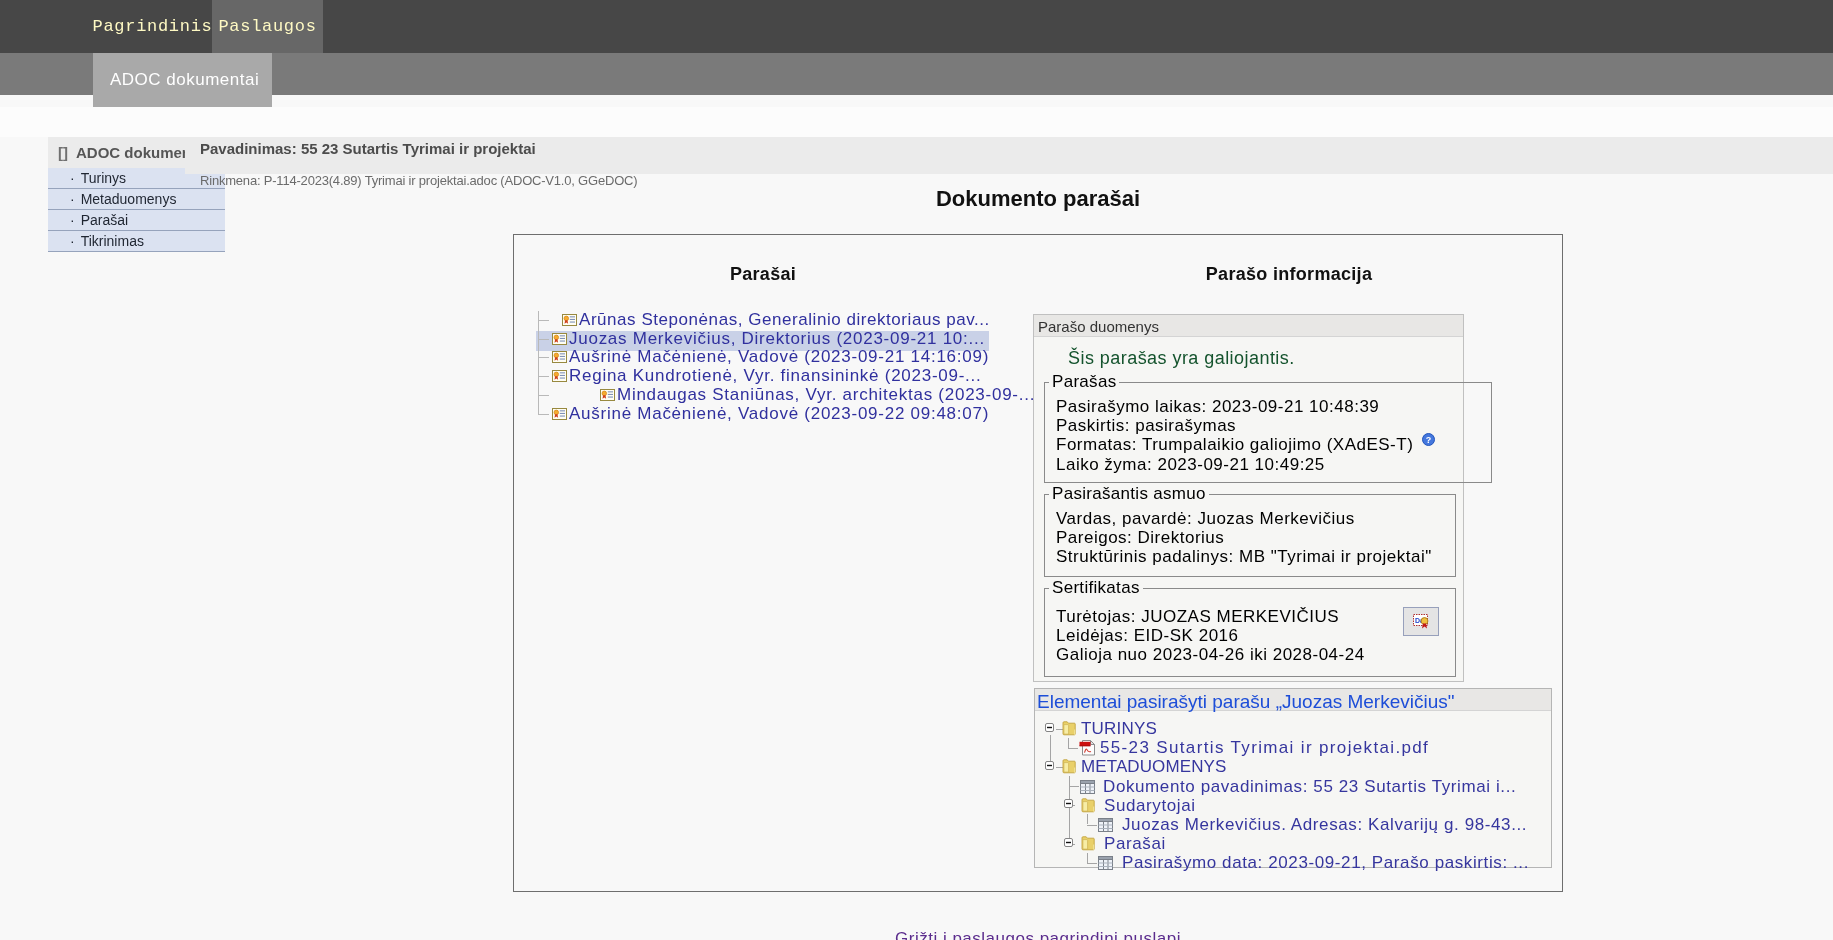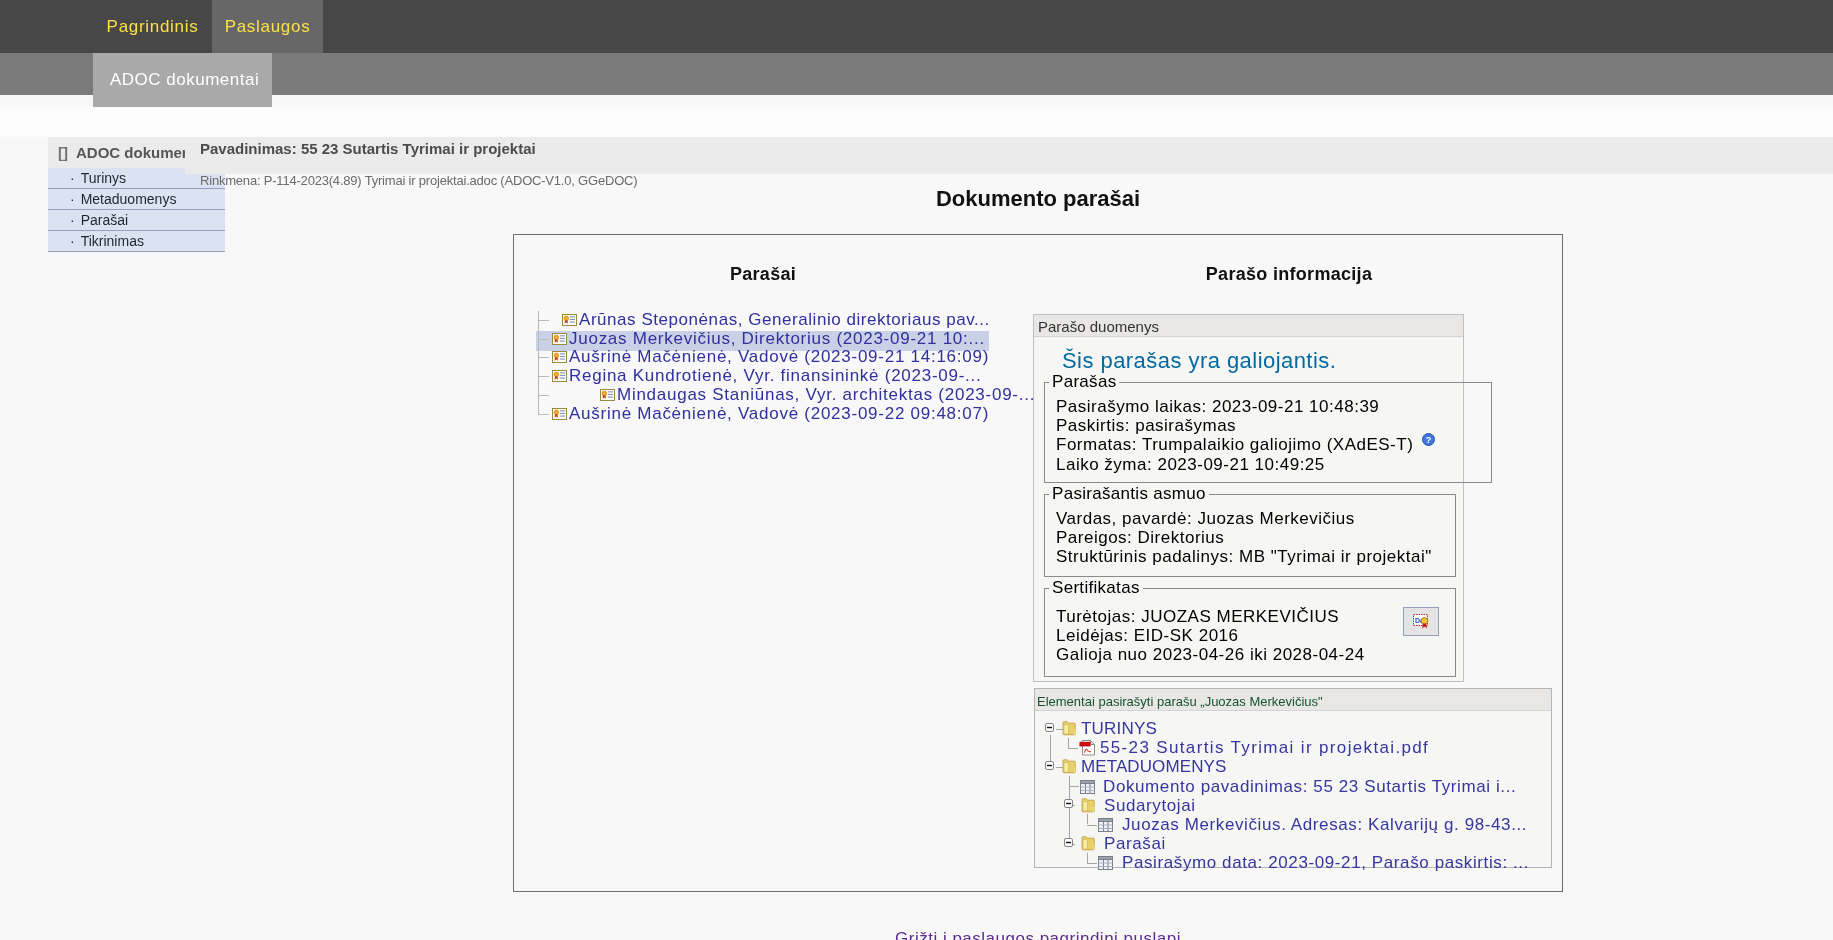--- a/index.html
+++ b/index.html
@@ -2,21 +2,21 @@
 <html lang="lt"><head>
 <meta charset="utf-8">
 <title>ADOC dokumentas</title>
 <style>
 * { margin:0; padding:0; box-sizing:border-box; }
 html,body { width:1833px; height:940px; overflow:hidden; }
 body { font-family:"Liberation Sans", sans-serif; background:#f8f8f8; position:relative; }
 
 
 #nav1 { position:absolute; left:0; top:0; width:1833px; height:53px; background:#474747; }
-#nav1 .tab { position:absolute; top:0; height:59px; line-height:53px; color:#fde047; font-size:17px; letter-spacing:0.7px; text-align:center; }
+#nav1 .tab { position:absolute; top:0; height:59px; line-height:53px; color:#fef9c3; font-size:17px; letter-spacing:0.7px; text-align:center;font-family:Liberation Mono, monospace; }
 #tab1 { left:89px; width:127px; }
 #tab2 { left:212px; width:111px; background:#676767; letter-spacing:0.4px; }
 #nav2 { position:absolute; left:0; top:53px; width:1833px; height:42px; background:#7a7a7a; }
 #nav2 .item { position:absolute; top:0; height:54px; line-height:54px; color:#fff; font-size:17px; letter-spacing:0.5px; background:#a9a9a9; }
 #sub1 { left:93px; width:179px; padding-left:17px; }
 #whitestrip { position:absolute; left:0; top:107px; width:1833px; height:30px; background:#fcfcfc; }
 
 
 #sidebar { position:absolute; left:0; top:137px; width:177px;margin-left:48px; }
 #sb-head { height:31px; background:#ebebeb; color:#565656; font-weight:bold; font-size:15px; line-height:31px; padding-left:10px; }
@@ -41,38 +41,38 @@
 
 #sigtree { position:absolute; left:0; top:0; }
 .sigrow { position:absolute; height:19px; font-size:17px; letter-spacing:0.74px; color:#30309e; white-space:nowrap; z-index:1; }
 .sigrow svg { vertical-align:-1px; margin-right:2px; }
 .hlband { position:absolute; left:22px; width:453px; height:20px; background:#c9d1e7; z-index:0; }
 .tline { position:absolute; background:#b9b9b9; z-index:2; }
 
 
 #infobox { position:absolute; left:519px; top:79px; width:431px; height:368px; border:1px solid #c0c0c0; background:#f6f6f4; }
 #infobox .ptitle { height:22px; background:#e8e7e5; font-size:15px; color:#333; line-height:23px; padding-left:4px; border-bottom:1px solid #d4d4d4; }
-#valid { position:absolute; left:28px; top:33px; font-size:22px; letter-spacing:0.45px; color:#0369a1; }
+#valid { position:absolute; left:34px; top:33px; font-size:18px; letter-spacing:0.45px; color:#14532d; }
 fieldset { position:absolute; border:1px solid #8a8a8a; background:transparent; }
 fieldset legend { font-size:17px; letter-spacing:0.3px; color:#000; margin-left:4px; padding:0 3px; }
 .fs-line { font-size:17px; color:#000; white-space:nowrap; }
 #fs1 { left:10px; top:57px; width:448px; height:111px; }
 .fsbody { padding:5px 0 0 11px; letter-spacing:0.5px; }
 .fsbody div { line-height:19.2px; }
 #fs2 { left:10px; top:169px; width:412px; height:93px; }
 #fs3 { left:10px; top:263px; width:412px; height:99px; }
 #fs3 .fsbody { padding-top:9px; }
 .helpq { position:absolute; left:388px; top:118px; }
 .helpq svg { display:block; }
 #certbtn { position:absolute; left:369px; top:292px; width:36px; height:29px; background:#e4e4e4; border:1px solid #97a0bb; text-align:center; }
 #certbtn svg { display:block; margin:6px auto 0; }
 
 
 #elembox { position:absolute; left:520px; top:453px; width:518px; height:180px; border:1px solid #b5b5b5; background:#f6f6f4; }
-#elembox .ptitle { height:22px; background:#e8e7e5; font-size:13px; color:#14532d; line-height:25px; padding-left:2px; border-bottom:1px solid #d4d4d4; }
+#elembox .ptitle { height:22px; background:#e8e7e5; font-size:19px; color:#1d4ed8; line-height:25px; padding-left:2px; border-bottom:1px solid #d4d4d4; }
 .erow { position:absolute; height:19px; font-size:17px; letter-spacing:0.6px; color:#36369e; white-space:nowrap; z-index:1; }
 .eicon { position:absolute; z-index:1; }
 .eicon svg, .emin svg { display:block; }
 .emin { position:absolute; z-index:2; }
 .eline { position:absolute; background:#a5a5a5; z-index:0; }
 
 
 #backlink { position:absolute; left:513px; top:929px; width:1050px; text-align:center; font-size:17px; letter-spacing:0.5px; color:#5b2c8d; text-decoration:underline; }
 </style>
 </head>

